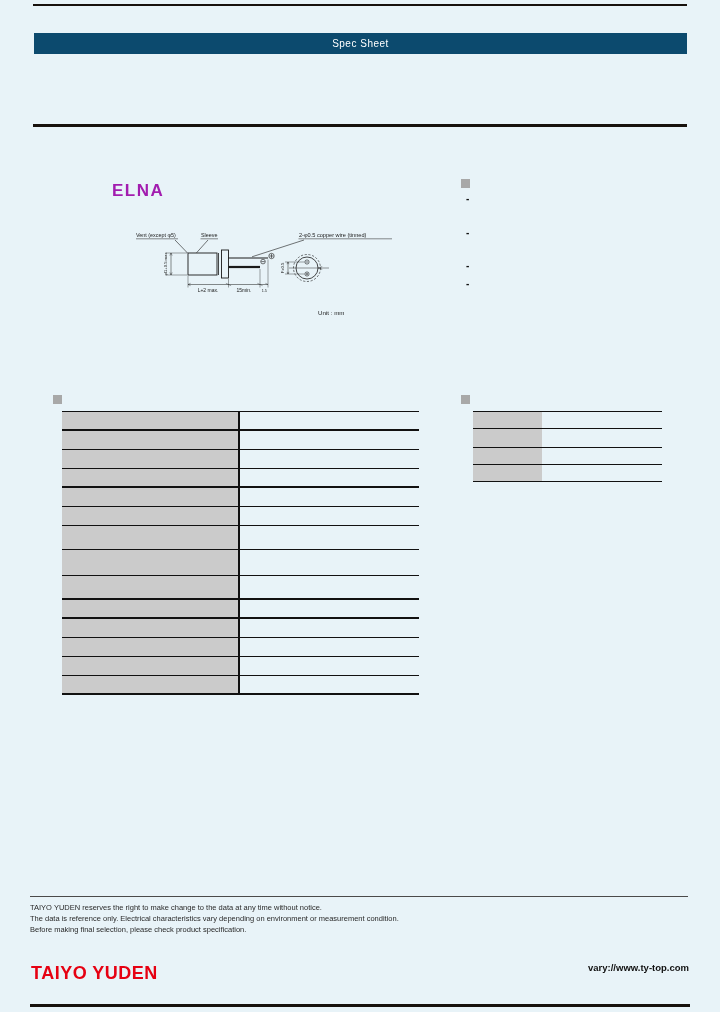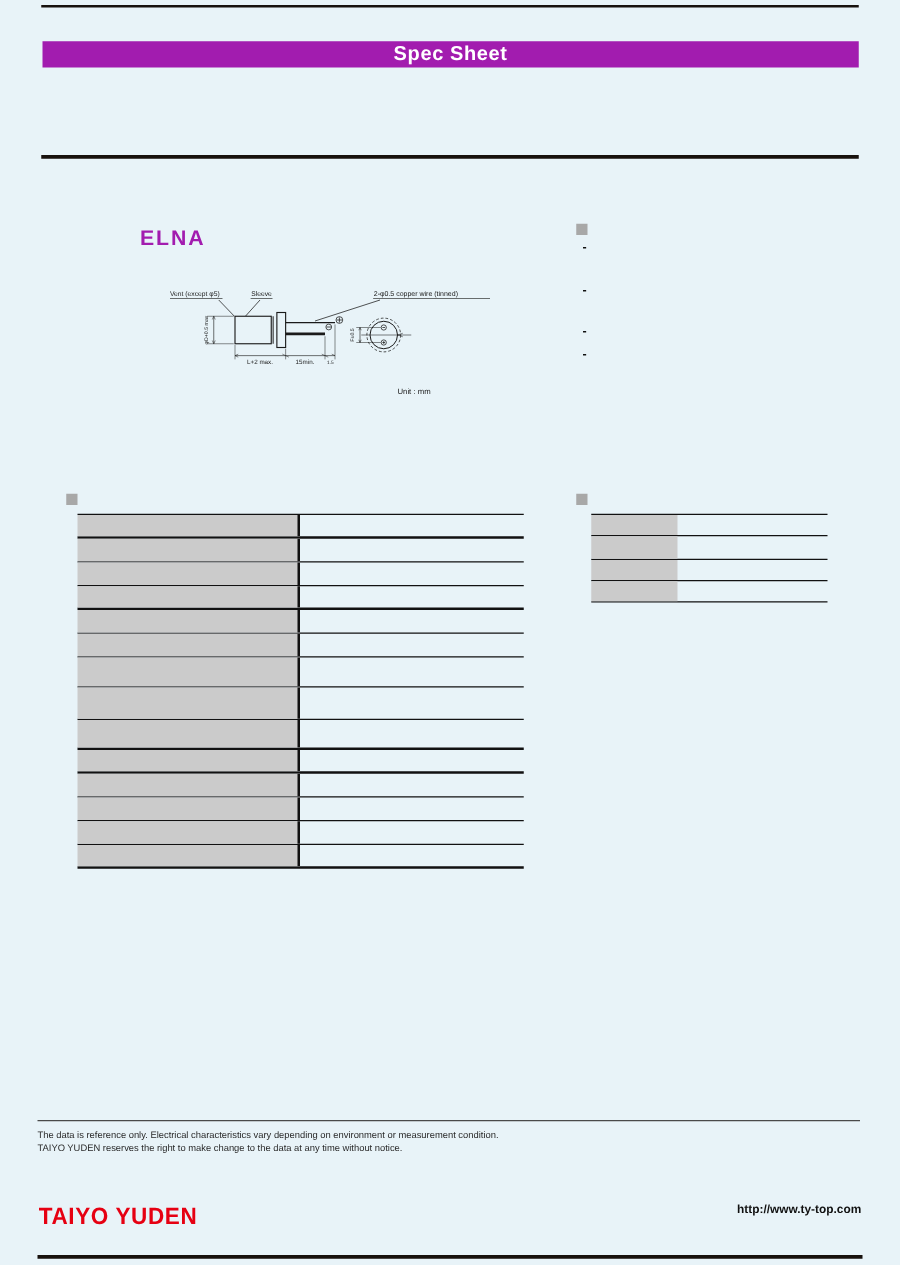--- a/index.html
+++ b/index.html
@@ -1,20 +1,20 @@
 <!DOCTYPE html>
 <html><head>
 <meta charset="utf-8">
 <style>
   html,body{margin:0;padding:0;}
   body{font-family:"Liberation Sans", sans-serif; background:#d8e6ec;}
   .page{position:relative; width:720px; height:1012px; background:#e8f3f8; overflow:hidden;}
   .rule{position:absolute; background:#17110d;}
-  .title-bar{position:absolute; left:34px; top:33px; width:653px; height:21px; background:#a21caf;
-    color:#fff; font-size:16px; font-weight:bold; letter-spacing:0.5px;
+  .title-bar{position:absolute; left:34px; top:33px; width:653px; height:21px; background:#0c4a6e;
+    color:#fff; font-size:10px; font-weight:normal; letter-spacing:0.5px;
     display:flex; align-items:center; justify-content:center;}
   .brand-logo{position:absolute; left:112px; top:181px; color:#a21caf; font-size:17px; font-weight:bold;
     letter-spacing:1.5px; font-family:"Liberation Sans", sans-serif;}
   .bullet-sq{position:absolute; width:9px; height:9px; background:#a8a8a8;}
   .dash-list{position:absolute; left:466px; top:197px; width:12px; height:95px;}
   .dash-item{position:absolute; left:0; width:6px; color:#111; font-size:10px; font-weight:bold; line-height:4px;}
   
   .spec-table{position:absolute; left:62px; top:411px; width:357px; border-top:1px solid #111;}
   .lt-row{display:flex; box-sizing:border-box; border-bottom:1px solid #111;}
   .lt-row.thick{border-bottom-width:2px;}
@@ -192,21 +192,22 @@
         <div class="rt-c2"></div>
       </div>
       <div class="rt-row" style="height: 17px;">
         <div class="rt-c1"></div>
         <div class="rt-c2"></div>
       </div>
     </div>
 
   <div class="rule" style="left:30px; top:896px; width:658px; height:1px; background:#4a4a4a;"></div>
   <div class="notes">
+    <div>TAIYO YUDEN reserves the right to make change to the data at any time without notice.</div>
     <div>The data is reference only. Electrical characteristics vary depending on environment or measurement condition.</div>
-    <div>TAIYO YUDEN reserves the right to make change to the data at any time without notice.</div>
+    <div>Before making final selection, please check product specification.</div>
   </div>
 
   <div class="footer-logo">TAIYO YUDEN</div>
-  <div class="footer-url">http://www.ty-top.com</div>
+  <div class="footer-url">vary://www.ty-top.com</div>
   <div class="rule" style="left:30px; top:1004px; width:660px; height:3px;"></div>
 
 </div>
 
 </body></html>

